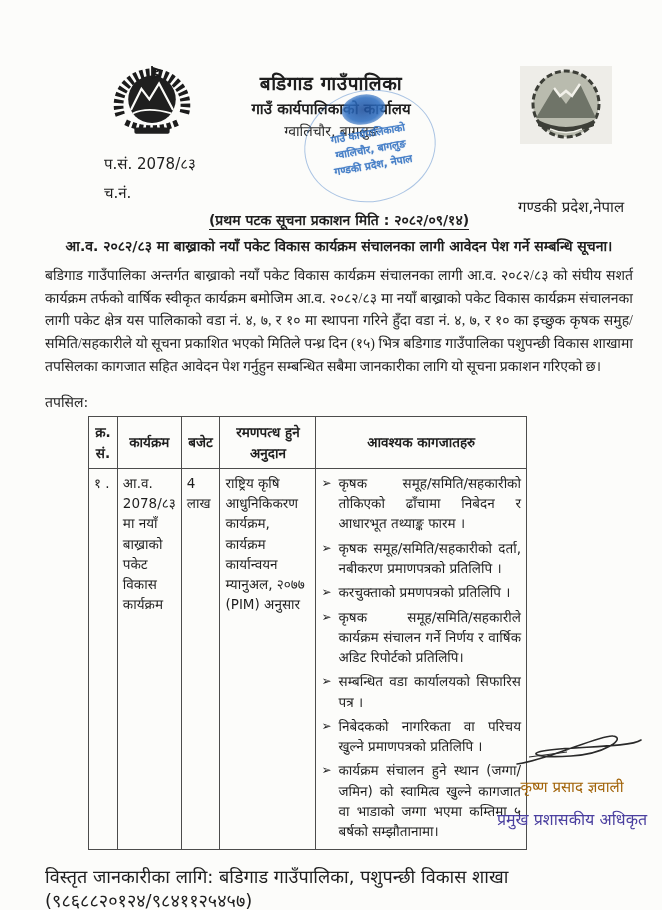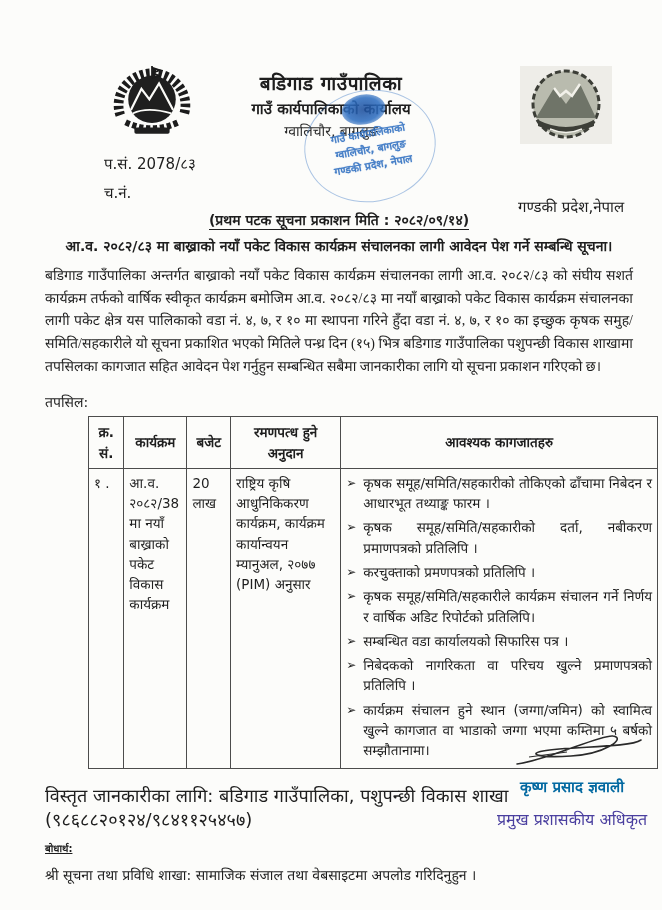--- a/index.html
+++ b/index.html
@@ -40,36 +40,36 @@
   .stamp .stamp-lines{position:absolute;left:0;top:38px;width:100%;font-weight:bold;
     text-shadow:0 0 1px rgba(47,111,193,.5);}
   
   .content{position:absolute;left:45px;top:210px;width:588px;}
   .pub-line{text-align:center;font-size:14px;font-weight:bold;}
   .pub-line span{border-bottom:1.4px solid #1e1e1e;padding-bottom:1px;}
   .subject{text-align:center;font-size:14px;font-weight:bold;margin-top:7px;}
   .body-par{font-size:14px;line-height:1.62;text-align:justify;margin-top:10px;font-family:Liberation Serif, serif;}
   .tapasil{font-size:14px;margin-top:6px;}
   
-  table.main{border-collapse:collapse;margin:5px 0 0 43px;width:570px;
+  table.main{border-collapse:collapse;margin:5px 0 0 43px;width:439px;
     font-size:13.5px;line-height:1.5;}
   table.main th,table.main td{border:1.3px solid #4c4c4c;padding:4px 5px;vertical-align:top;}
   table.main th{font-weight:bold;text-align:center;vertical-align:middle;padding:5px 3px;}
   col.c-sn{width:34px;}col.c-prog{width:58px;}col.c-bud{width:42px;}
   col.c-grant{width:106px;}col.c-docs{width:305px;}
   .doc-item{display:flex;gap:7px;margin-bottom:4px;text-align:justify;}
   .doc-item .marker{flex:0 0 auto;font-size:12px;line-height:1.7;}
   
   .note-line{text-align:center;font-size:13.5px;font-weight:bold;margin-top:8px;}
   .contact-line{font-size:18px;margin-top:14px;}
   .bodhartha{font-size:10px;font-weight:bold;margin-top:10px;text-decoration:underline;}
   .cc-line{font-size:14px;margin-top:10px;}
   .sign-block{position:absolute;left:492px;top:726px;width:160px;text-align:center;}
   .sign-scribble{width:140px;height:48px;margin-left:14px;}
-  .sign-name{font-size:15px;font-weight:bold;color:#0369a1;line-height:1.2;}
+  .sign-name{font-size:15px;font-weight:normal;color:#a16207;line-height:1.2;}
   .sign-title{font-size:16px;font-weight:normal;color:#4a3f9f;margin-top:12px;}
 </style>
 </head>
 <body>
 
 <div class="page">
 
   <div class="emblem-left">
     <svg viewBox="0 0 100 94" width="88" height="84">
       <g fill="none" stroke="#1c1c1c">
@@ -143,22 +143,22 @@
           <th>क्र. सं.</th>
           <th>कार्यक्रम</th>
           <th>बजेट</th>
           <th>रमणपत्ध हुने अनुदान</th>
           <th>आवश्यक कागजातहरु</th>
         </tr>
       </thead>
       <tbody>
         <tr>
           <td>१ .</td>
-          <td>आ.व. २०८२/38 मा नयाँ बाख्राको पकेट विकास कार्यक्रम</td>
-          <td>20 लाख</td>
+          <td>आ.व. 2078/८३ मा नयाँ बाख्राको पकेट विकास कार्यक्रम</td>
+          <td>4 लाख</td>
           <td>राष्ट्रिय कृषि आधुनिकिकरण कार्यक्रम, कार्यक्रम कार्यान्वयन म्यानुअल, २०७७ (PIM) अनुसार</td>
           <td>
             <div class="doc-item">
               <span class="marker">➢</span>
               <span>कृषक समूह/समिति/सहकारीको तोकिएको ढाँचामा निबेदन र आधारभूत तथ्याङ्क फारम ।</span>
             </div>
             <div class="doc-item">
               <span class="marker">➢</span>
               <span>कृषक समूह/समिति/सहकारीको दर्ता, नबीकरण प्रमाणपत्रको प्रतिलिपि ।</span>
             </div>

